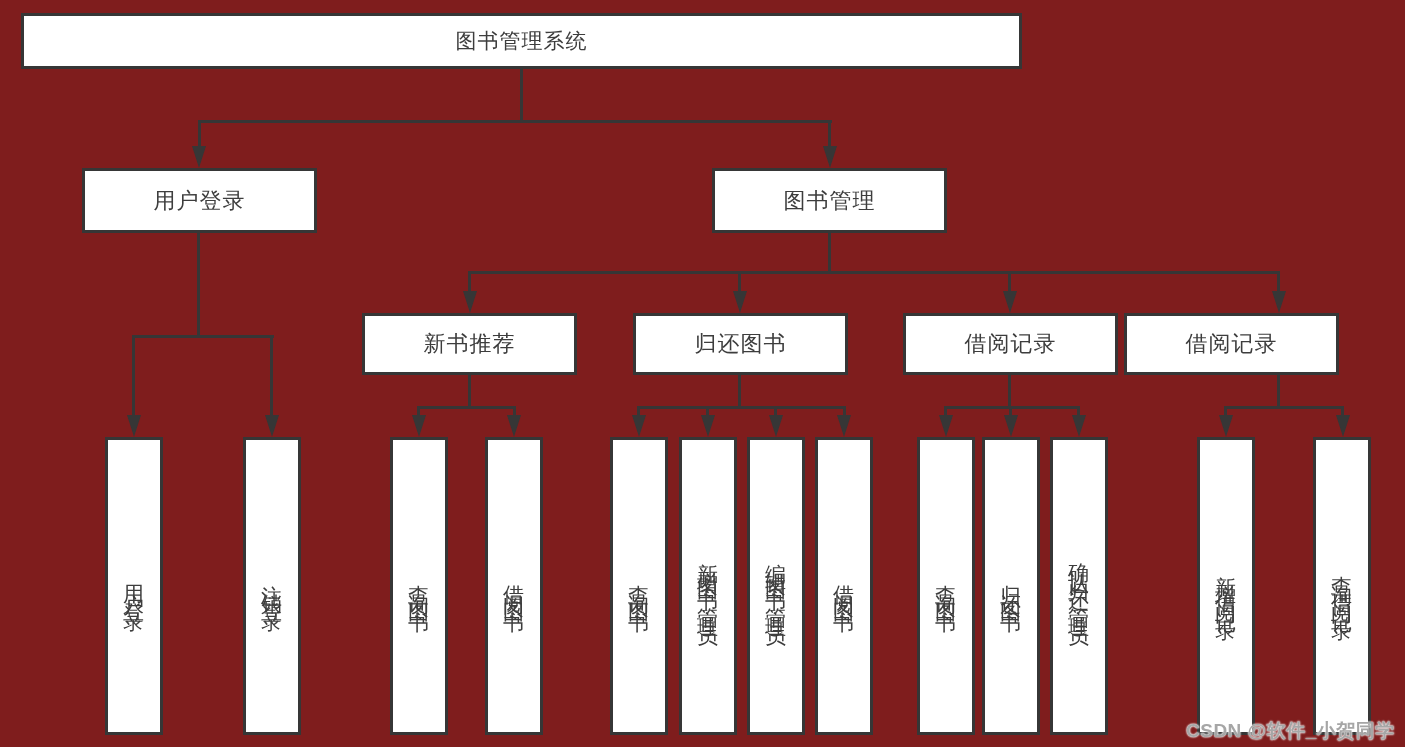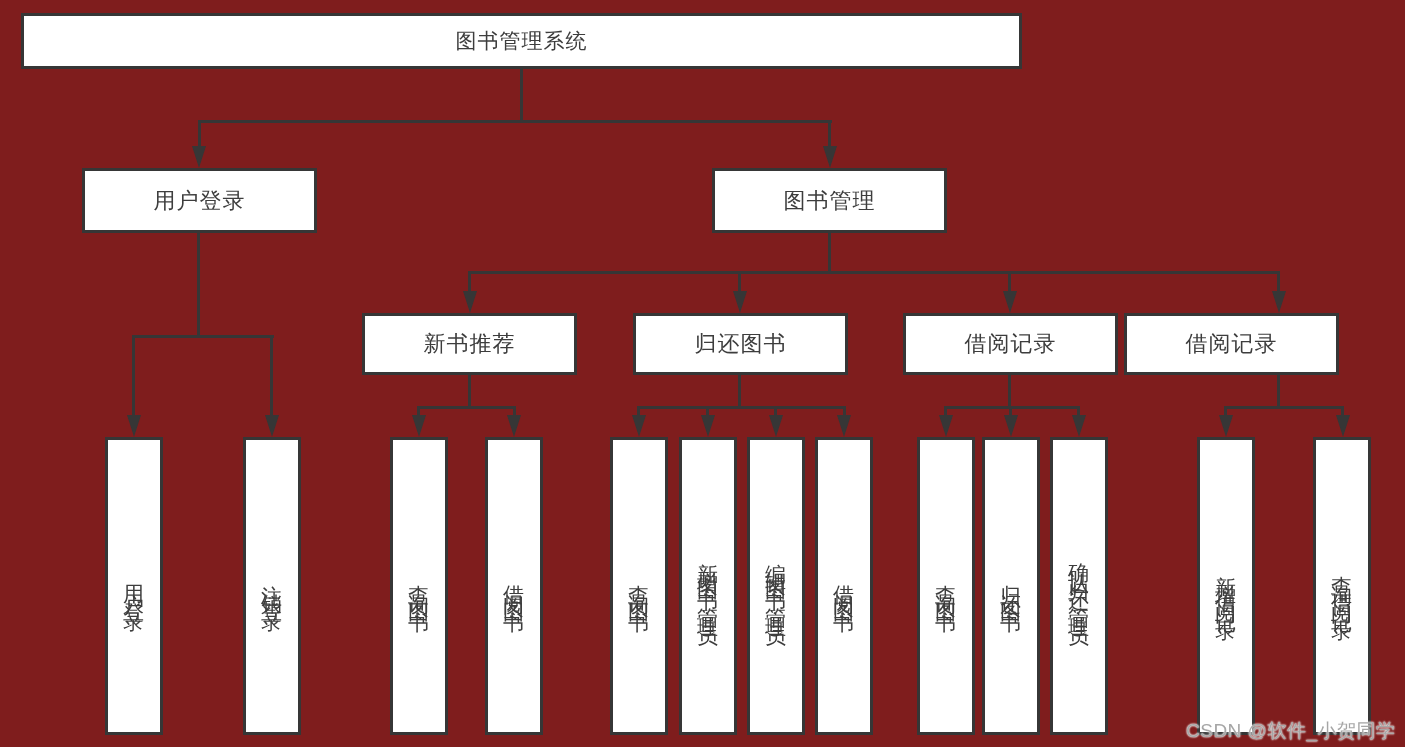--- a/index.html
+++ b/index.html
@@ -31,21 +31,21 @@
     display:flex;align-items:center;justify-content:center;z-index:2;
     width:58px;height:298px;top:437px;
   }
   .leaf span{
     writing-mode:vertical-rl;text-orientation:mixed;
     font-size:21px;line-height:1;letter-spacing:9px;
   }
   .watermark{
     position:absolute;left:1186px;top:718px;z-index:5;
     color:#a6a6a6;font-size:19px;letter-spacing:0.5px;
-    text-shadow:0 0 2px #ffffff,0 0 2px #ffffff;white-space:nowrap;
+    text-shadow:0 0 2px #ffffff,0 0 2px #ffffff;white-space:nowrap;font-weight:bold;
   }
 </style>
 </head>
 <body>
 
 <div class="canvas">
 
   <div class="vline" style="left:520px;top:69px;height:51px"></div>
   <div class="hline" style="left:198px;top:120px;width:634px"></div>
   <div class="vline" style="left:198px;top:120px;height:30px"></div>

